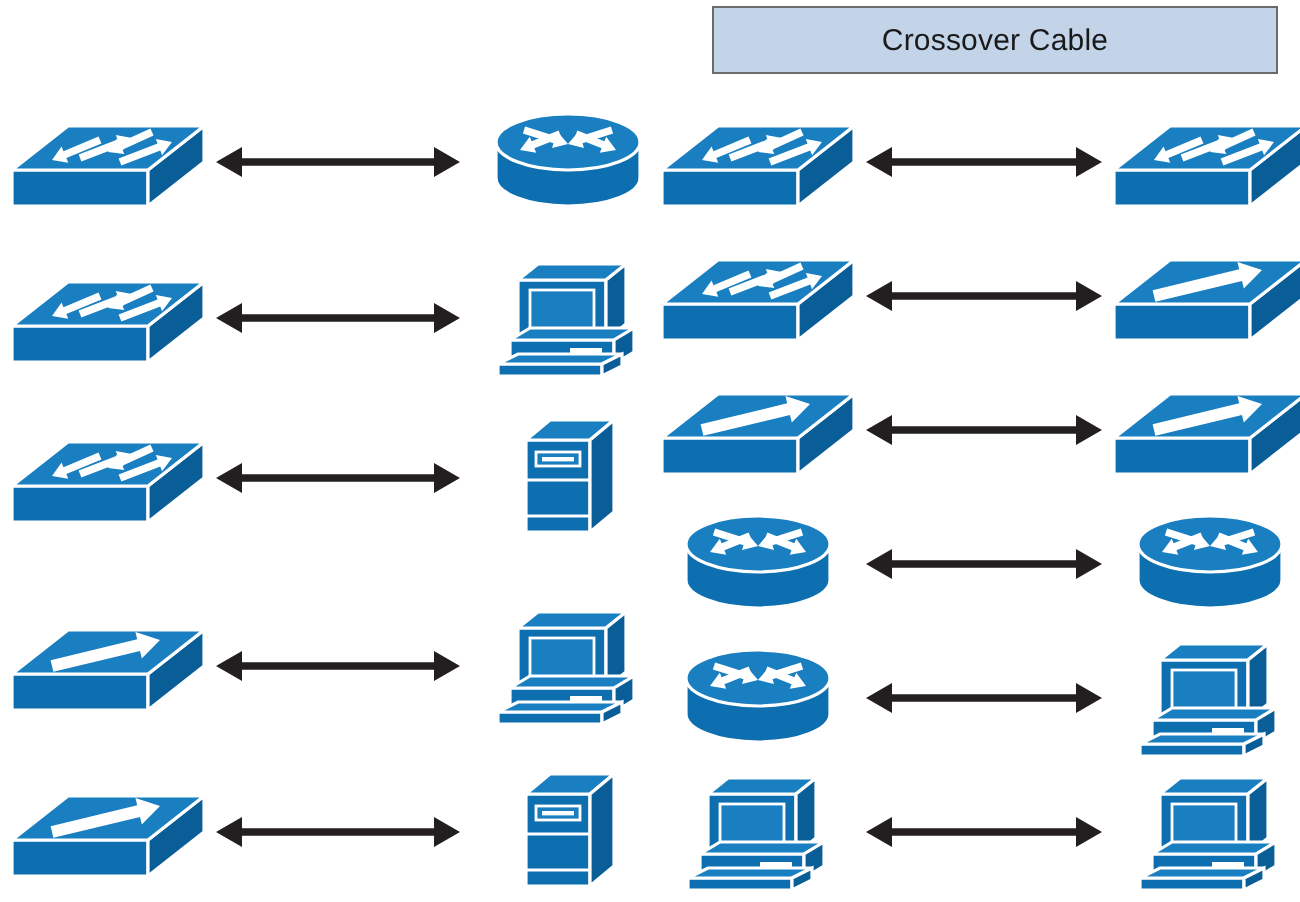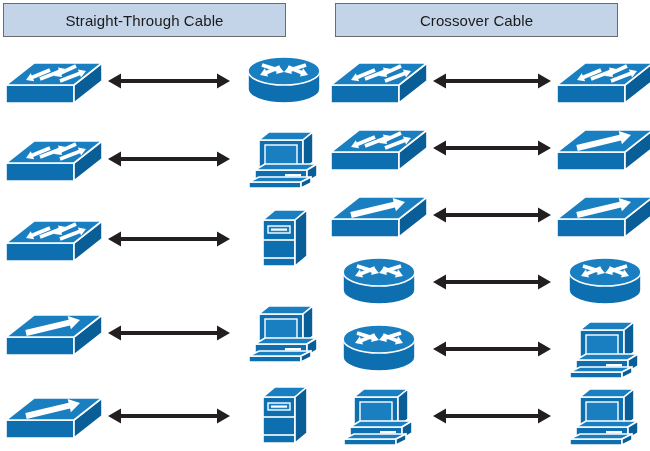--- a/index.html
+++ b/index.html
@@ -33,21 +33,21 @@
     align-items: center;
     justify-content: center;
   }
   .header-box .header-label {
     font-size: 15px;
     color: #1a1a1a;
     letter-spacing: 0.1px;
     white-space: nowrap;
   }
   #header-left  { left: 3px;   width: 283px; }
-  #header-right { left: 335px; width: 283px; }
+  #header-right { left: 356px; width: 283px; }
 
   
   .column {
     position: absolute;
     top: 40px;
     width: 325px;
     height: 411px;
   }
   #column-left  { left: 0; }
   #column-right { left: 325px; }
@@ -81,23 +81,20 @@
 
   .arrow-svg { display: block; }
 
   .device-svg { display: block; }
 </style>
 </head>
 <body>
 
 <div id="diagram">
 
-  <div class="header-box" id="header-left">
-    <span class="header-label">Straight-Through Cable</span>
-  </div>
 
   <div class="header-box" id="header-right">
     <span class="header-label">Crossover Cable</span>
   </div>
 
   <div class="column" id="column-left">
       <div class="pair-row" style="top: 10px; height: 62px;">
         <div class="device-slot left-slot" title="Layer 2 Switch">
           <svg width="100" height="52" viewBox="0 0 100 52" class="device-svg">
             <path d="M 2,30 L 70,30 L 70,48 L 2,48 Z" fill="#0d6fb0" stroke="#ffffff" stroke-width="1.6"></path>

